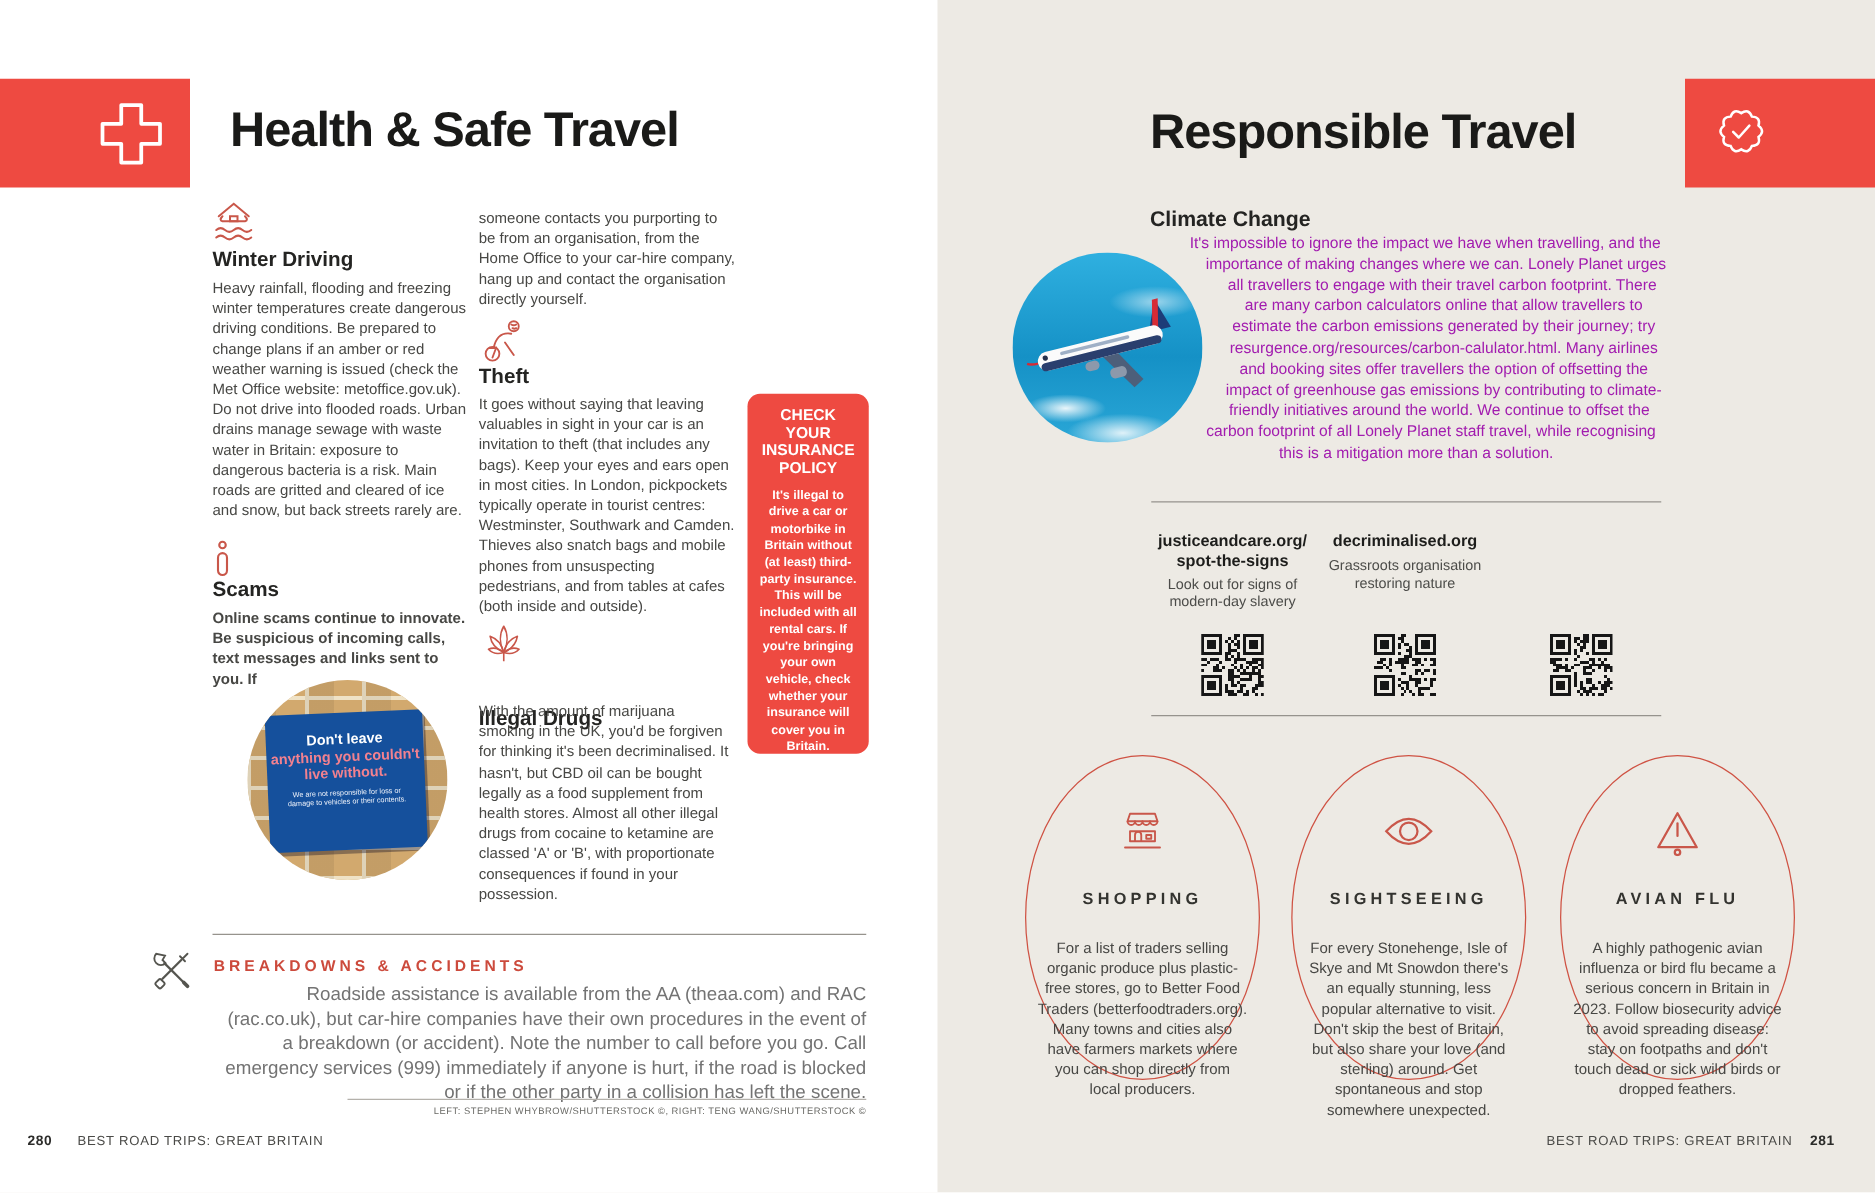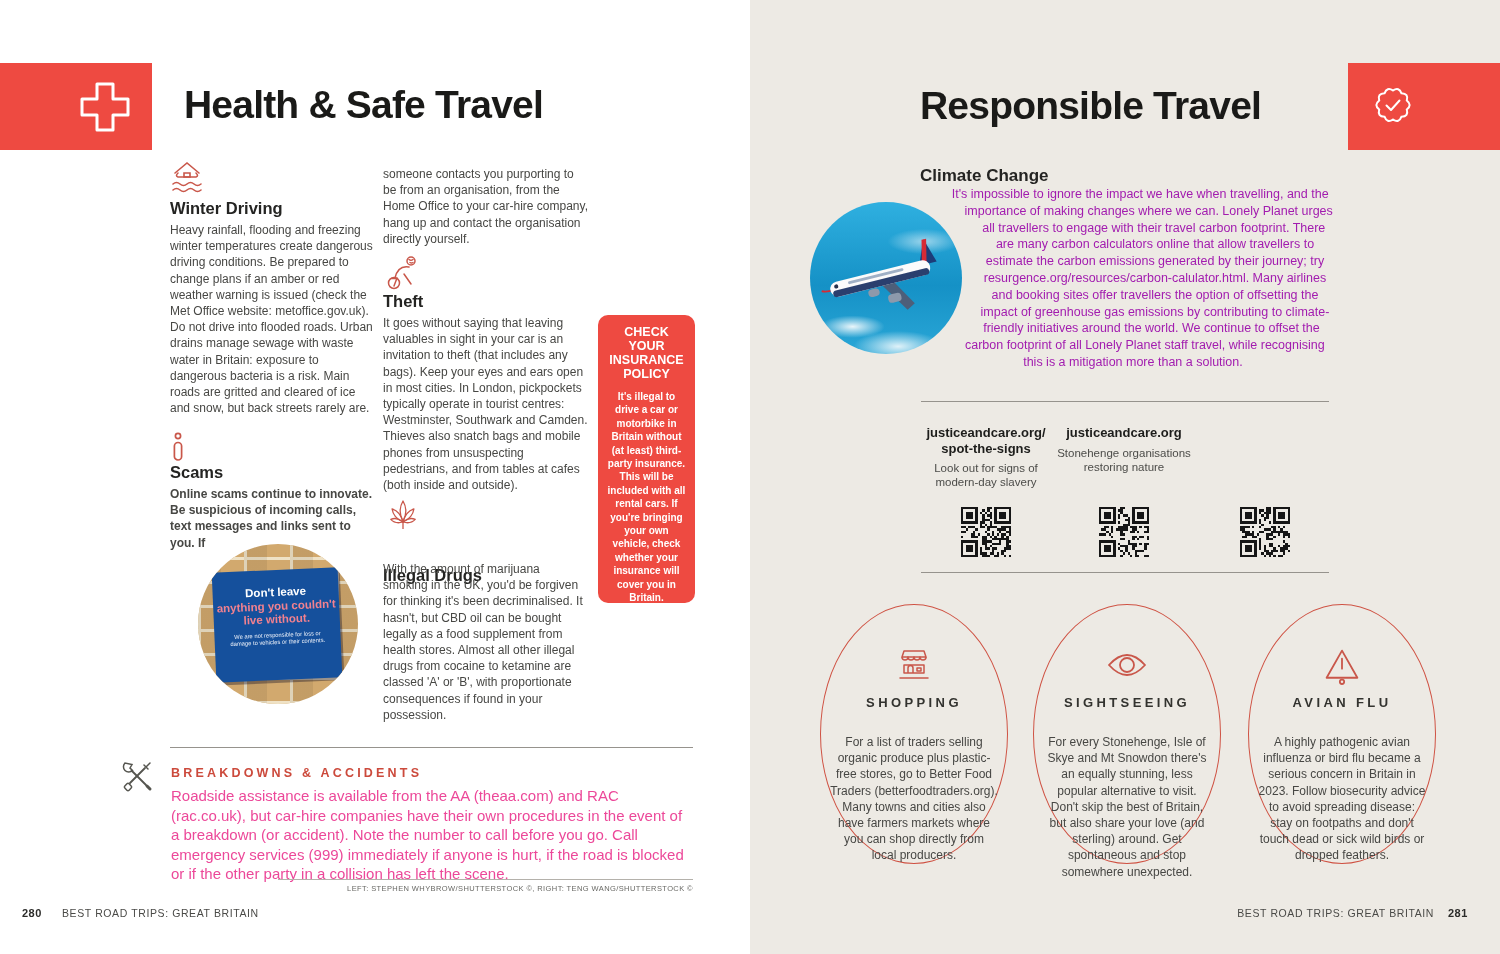--- a/index.html
+++ b/index.html
@@ -6,21 +6,21 @@
   #stage{position:relative;width:1500px;height:954px;background:#ffffff;overflow:hidden;
          font-family:"Liberation Sans", sans-serif;}
   .abs{position:absolute;}
   .right-bg{left:750px;top:0;width:750px;height:954px;background:#edeae4;}
   .banner{background:#ee4a41;}
   .h1{font-weight:bold;font-size:39px;line-height:1;color:#1a1a18;letter-spacing:-0.8px;}
   .h2{font-weight:bold;font-size:16.5px;line-height:1.1;color:#242422;}
   .body{font-size:12px;line-height:16.2px;color:#474744;}
   .rule{background:#96938d;height:1px;}
   .red-cap{font-weight:bold;font-size:12.5px;letter-spacing:3.2px;color:#cc4a3c;}
-  .bd-body{font-size:15px;line-height:19.6px;color:#ec4899;}
+  .bd-body{font-size:15px;line-height:19.6px;color:#737373;text-align:right;}
   .credit{font-size:7.5px;letter-spacing:.4px;color:#69696五5;color:#696965;text-align:right;}
   .footer-num{font-weight:bold;font-size:11px;color:#2c2c2a;letter-spacing:.5px;}
   .footer-title{font-size:10.5px;color:#4a4a47;letter-spacing:.6px;}
   .photo-circle{border-radius:50%;overflow:hidden;}
   .brick{position:absolute;inset:0;background-color:#d2a96e;
     background-image:
       repeating-linear-gradient(90deg, rgba(0,0,0,.07) 0 23px, rgba(0,0,0,0) 23px 46px),
       repeating-linear-gradient(0deg, #efe2c6 0 3px, rgba(0,0,0,0) 3px 24px),
       repeating-linear-gradient(90deg, #efe2c6 0 3px, rgba(0,0,0,0) 3px 46px);}
   .sign{position:absolute;left:16px;top:26px;width:126px;height:110px;background:#15509c;
@@ -40,21 +40,21 @@
   .climate-wrap{width:524px;text-align:center;}
   .climate-float{float:left;width:152px;height:152px;border-radius:50%;
                  shape-outside:circle(52% at 50% 50%);margin:16px 14px 8px 0;position:relative;}
   .climate-body{font-size:12.5px;line-height:16.8px;color:#a21caf;}
   .site{width:138px;text-align:center;}
   .site-name{font-weight:bold;font-size:13px;line-height:15.5px;color:#1d1d1b;white-space:pre-line;}
   .site-desc{font-size:11.5px;line-height:14px;color:#4c4c49;margin-top:5px;}
   .qr{width:50px;height:50px;}
   .oval{width:188px;height:260px;border:1.6px solid #cf5243;border-radius:50%;
         box-sizing:border-box;text-align:center;padding-top:42px;}
-  .oval-title{font-weight:bold;font-size:13px;letter-spacing:3.4px;color:#33332f;margin-top:12px;}
+  .oval-title{font-weight:bold;font-size:13px;letter-spacing:3.4px;color:#33332f;margin-top:28px;}
   .oval-body{font-size:12px;line-height:16.2px;color:#474744;width:168px;margin:24px auto 0;}
   .sec-icon svg, .oval-icon svg{display:block;}
   .oval-icon{height:36px;display:flex;justify-content:center;}
 </style>
 </head>
 <body>
 
 <div id="stage">
   <div class="abs right-bg"></div>
 
@@ -182,22 +182,22 @@
   </div>
 
   <div class="abs rule" style="left:921px;top:401px;width:408px;"></div>
 
   <div class="abs site" style="left:917px;top:425px;">
     <div class="site-name">justiceandcare.org/
 spot-the-signs</div>
     <div class="site-desc">Look out for signs of modern-day slavery</div>
   </div>
   <div class="abs site" style="left:1055px;top:425px;">
-    <div class="site-name">justiceandcare.org</div>
-    <div class="site-desc">Stonehenge organisations restoring nature</div>
+    <div class="site-name">decriminalised.org</div>
+    <div class="site-desc">Grassroots organisation restoring nature</div>
   </div>
 
   <div class="abs qr" style="left:961px;top:507px;"><svg viewBox="0 0 21 21" width="100%" height="100%" shape-rendering="crispEdges">
         <rect x="11" y="0" width="1" height="1" fill="#161616"></rect>
         <rect x="12" y="0" width="1" height="1" fill="#161616"></rect>
         <rect x="9" y="1" width="1" height="1" fill="#161616"></rect>
         <rect x="11" y="1" width="1" height="1" fill="#161616"></rect>
         <rect x="8" y="2" width="1" height="1" fill="#161616"></rect>
         <rect x="10" y="2" width="1" height="1" fill="#161616"></rect>
         <rect x="12" y="2" width="1" height="1" fill="#161616"></rect>

